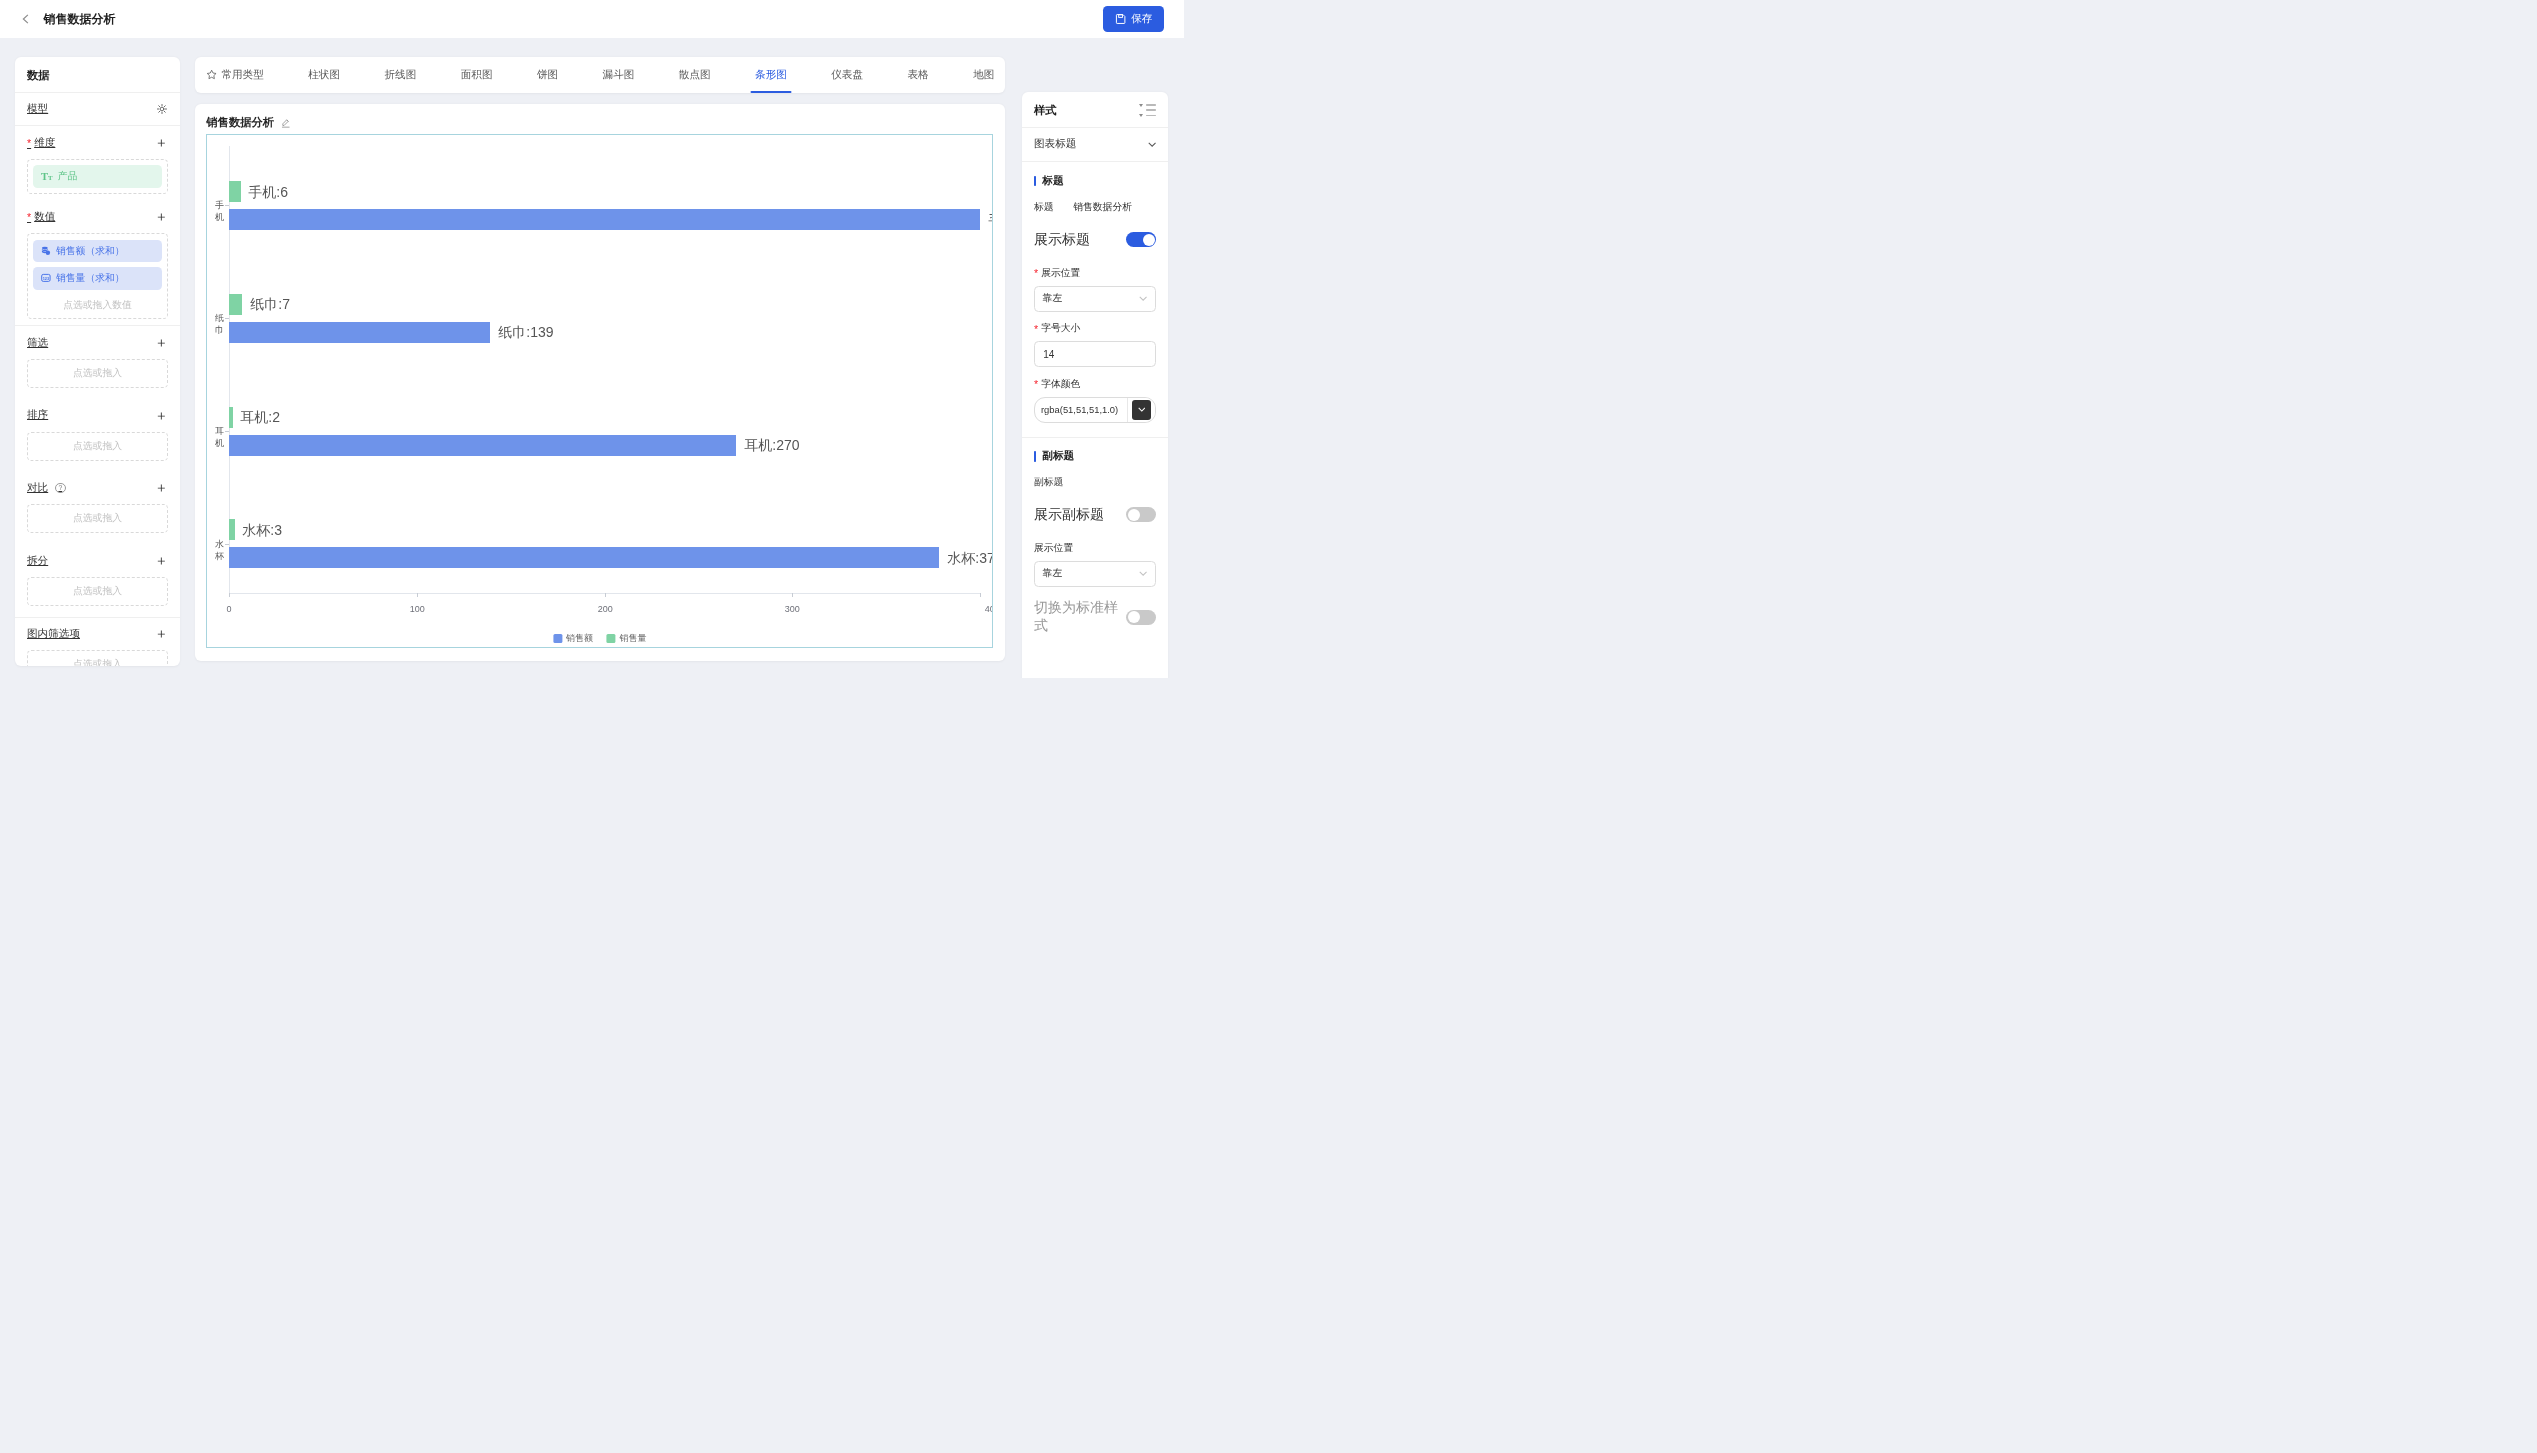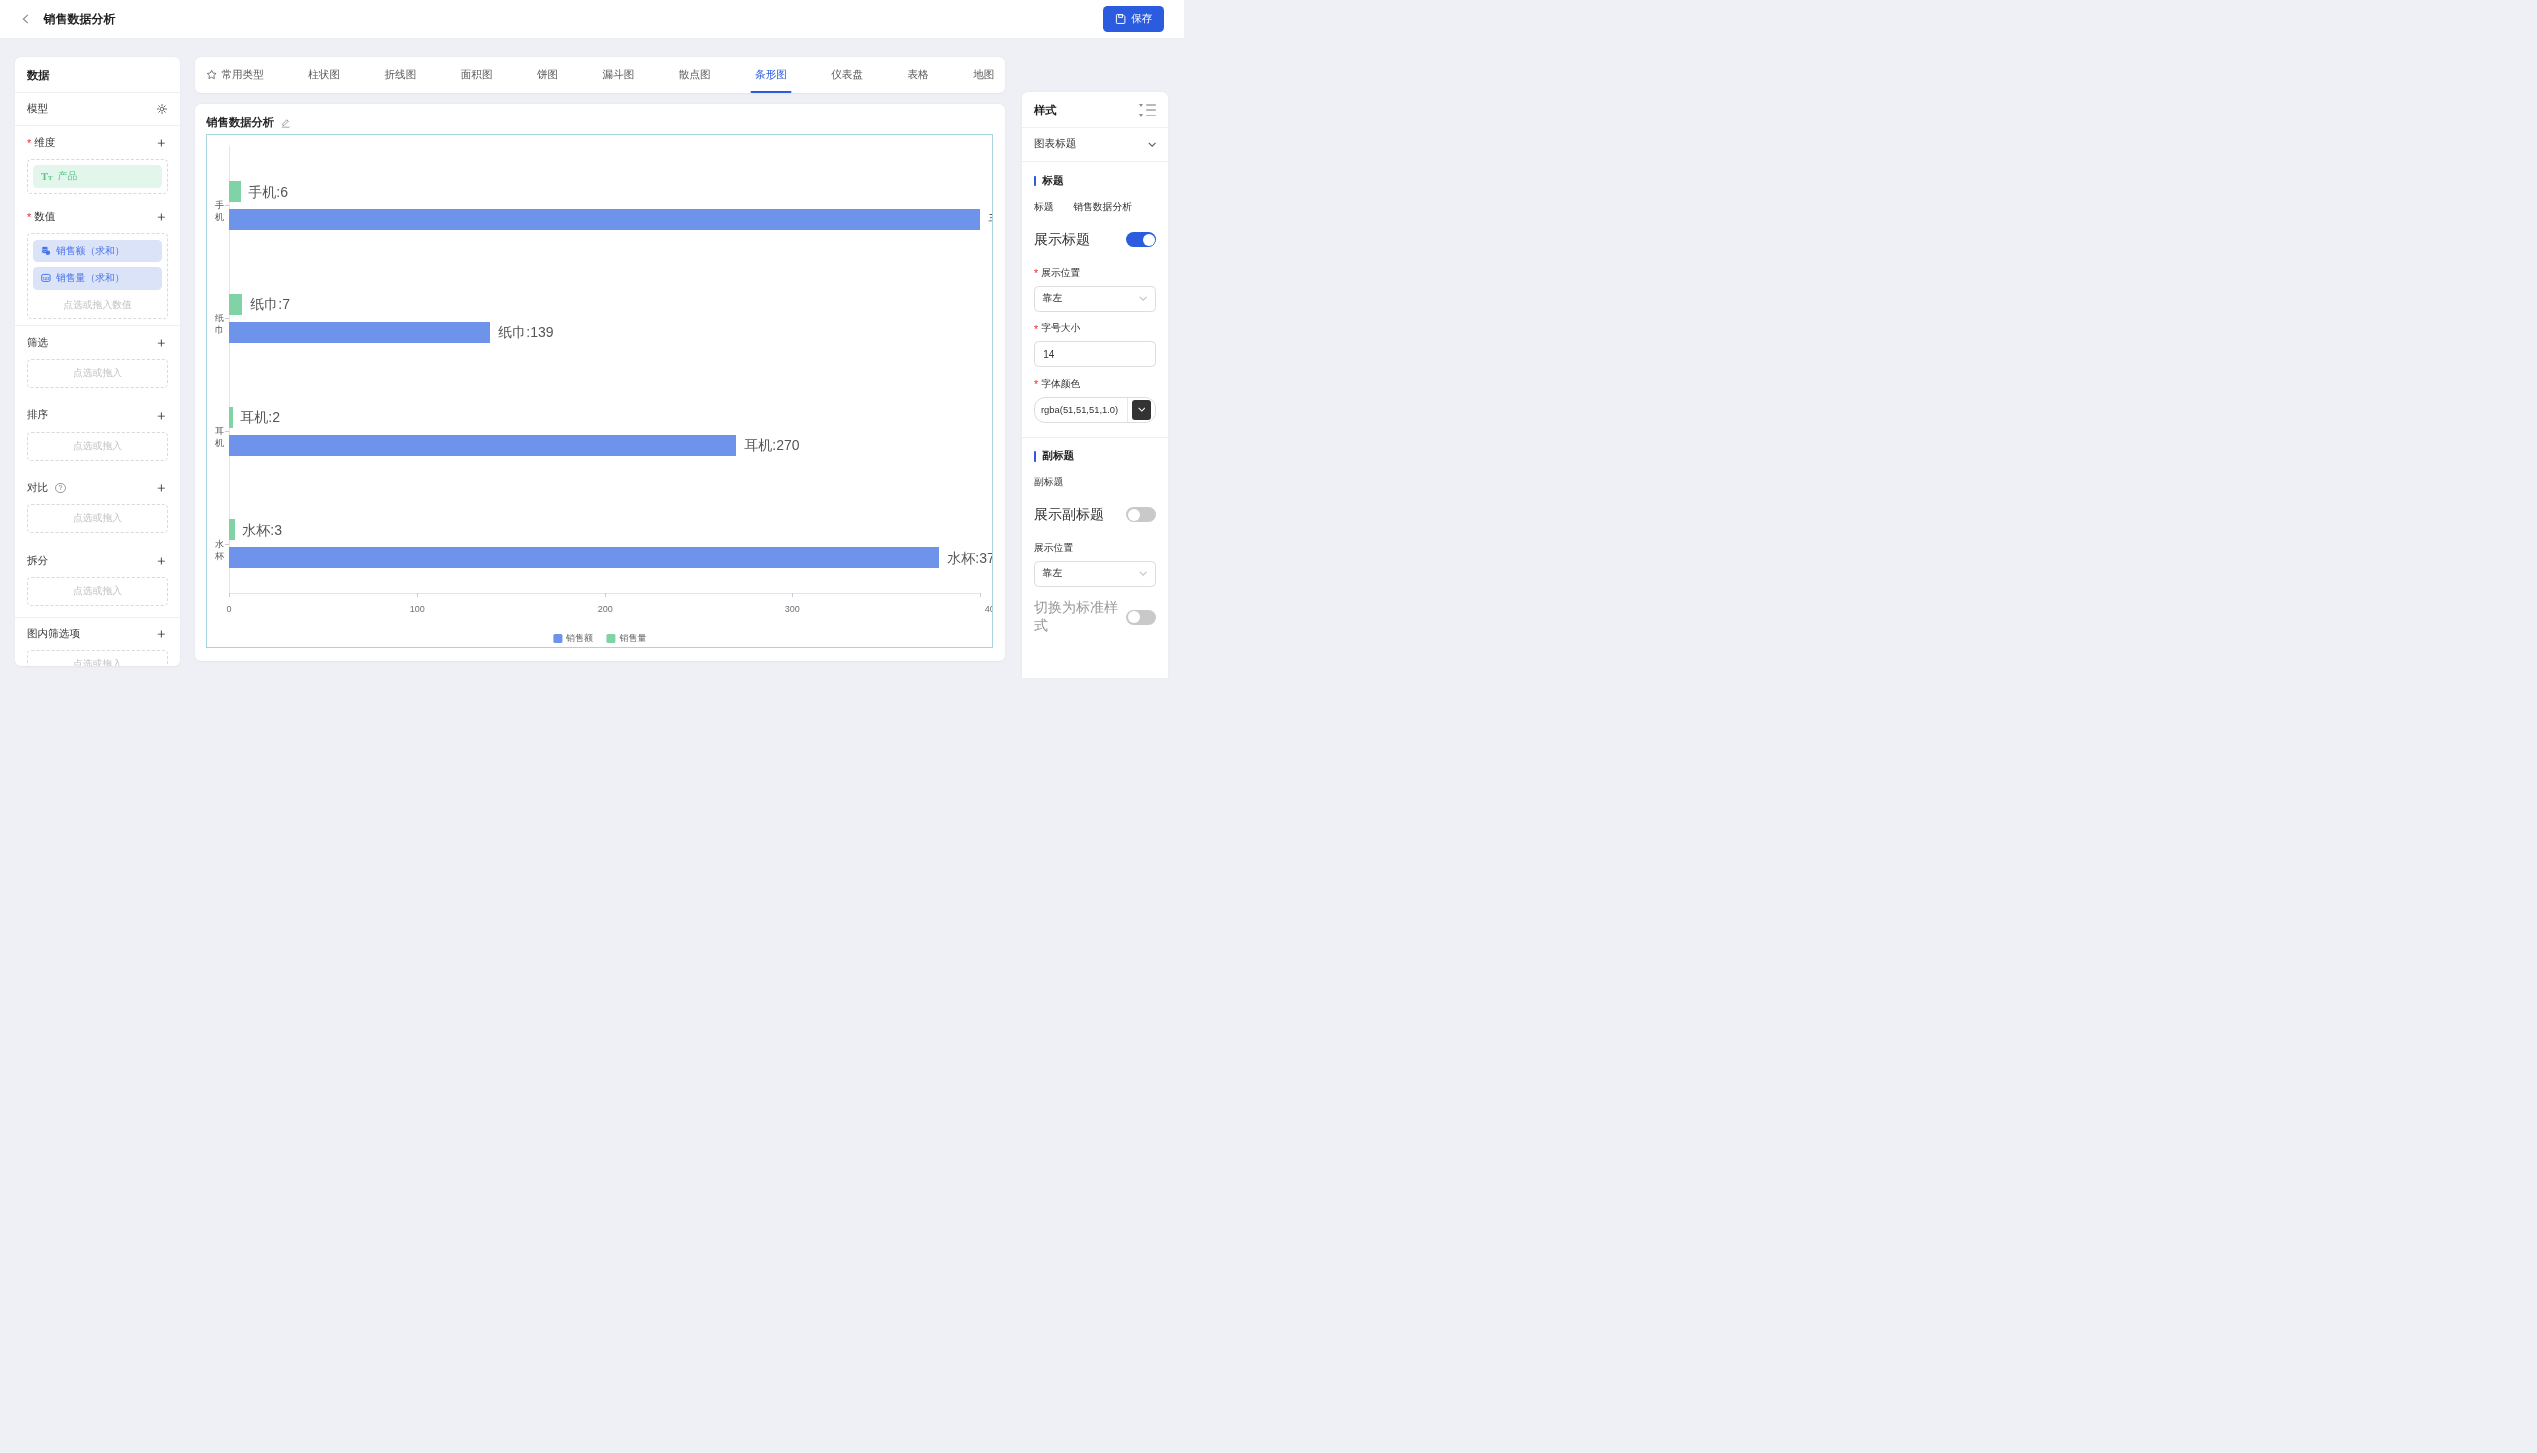--- a/index.html
+++ b/index.html
@@ -12,21 +12,21 @@
   .topbar { position:absolute; left:0; top:0; width:1184px; height:38px; background:#fff; display:flex; align-items:center; padding:0 20.4px 0 16.6px; z-index:5; }
   .back { width:18px; height:18px; display:flex; align-items:center; justify-content:center; cursor:pointer; }
   .page-title { font-size:12px; font-weight:bold; color:#1f1f1f; margin-left:9px; }
   .save-btn { margin-left:auto; background:#2b5ce0; color:#fff; border:none; border-radius:4.5px; height:26px; padding:0 11.3px; font-size:10.6px; display:flex; align-items:center; gap:5.3px; cursor:pointer; font-family:inherit; }
 
   
   .left-panel { left:15px; top:57px; width:165px; height:609px; padding:0 12px; overflow:hidden; }
   .panel-title { font-size:11.3px; font-weight:bold; color:#1f1f1f; padding:10.6px 0 9px; }
   .hr { height:0.8px; background:#efefef; margin:0 -12px; }
   .sec-row { display:flex; align-items:center; justify-content:space-between; height:33px; font-size:10.6px; color:#333; }
-  .sec-row .lbl { display:flex; align-items:center; gap:3px; }
+  .sec-row .lbl { display:flex; align-items:center; gap:3px;text-decoration:underline; }
   .req { color:#f5222d; font-style:normal; font-size:10.6px; }
   .plus { font-size:13.6px; color:#333; line-height:1; cursor:pointer; }
   .gear-btn { cursor:pointer; display:flex; }
   .dashed { border:0.8px dashed #d9d9d9; border-radius:4.5px; padding:5.3px; margin-bottom:6px; }
   .dashed.empty { padding:0; height:29px; display:flex; align-items:center; justify-content:center; margin-bottom:10.6px; }
   .ph { color:#c1c1c1; font-size:9.8px; text-align:center; }
   .chip { height:22.7px; border-radius:4.5px; display:flex; align-items:center; gap:5.3px; padding:0 7.6px; font-size:9.8px; }
   .chip.green { background:#e3f6ec; color:#5ec488; }
   .chip.blue { background:#dbe3f9; color:#4873e8; margin-bottom:4.5px; }
   .tt-icon { font-family:"Liberation Serif","DejaVu Serif",serif; font-weight:bold; font-size:10.6px; }

